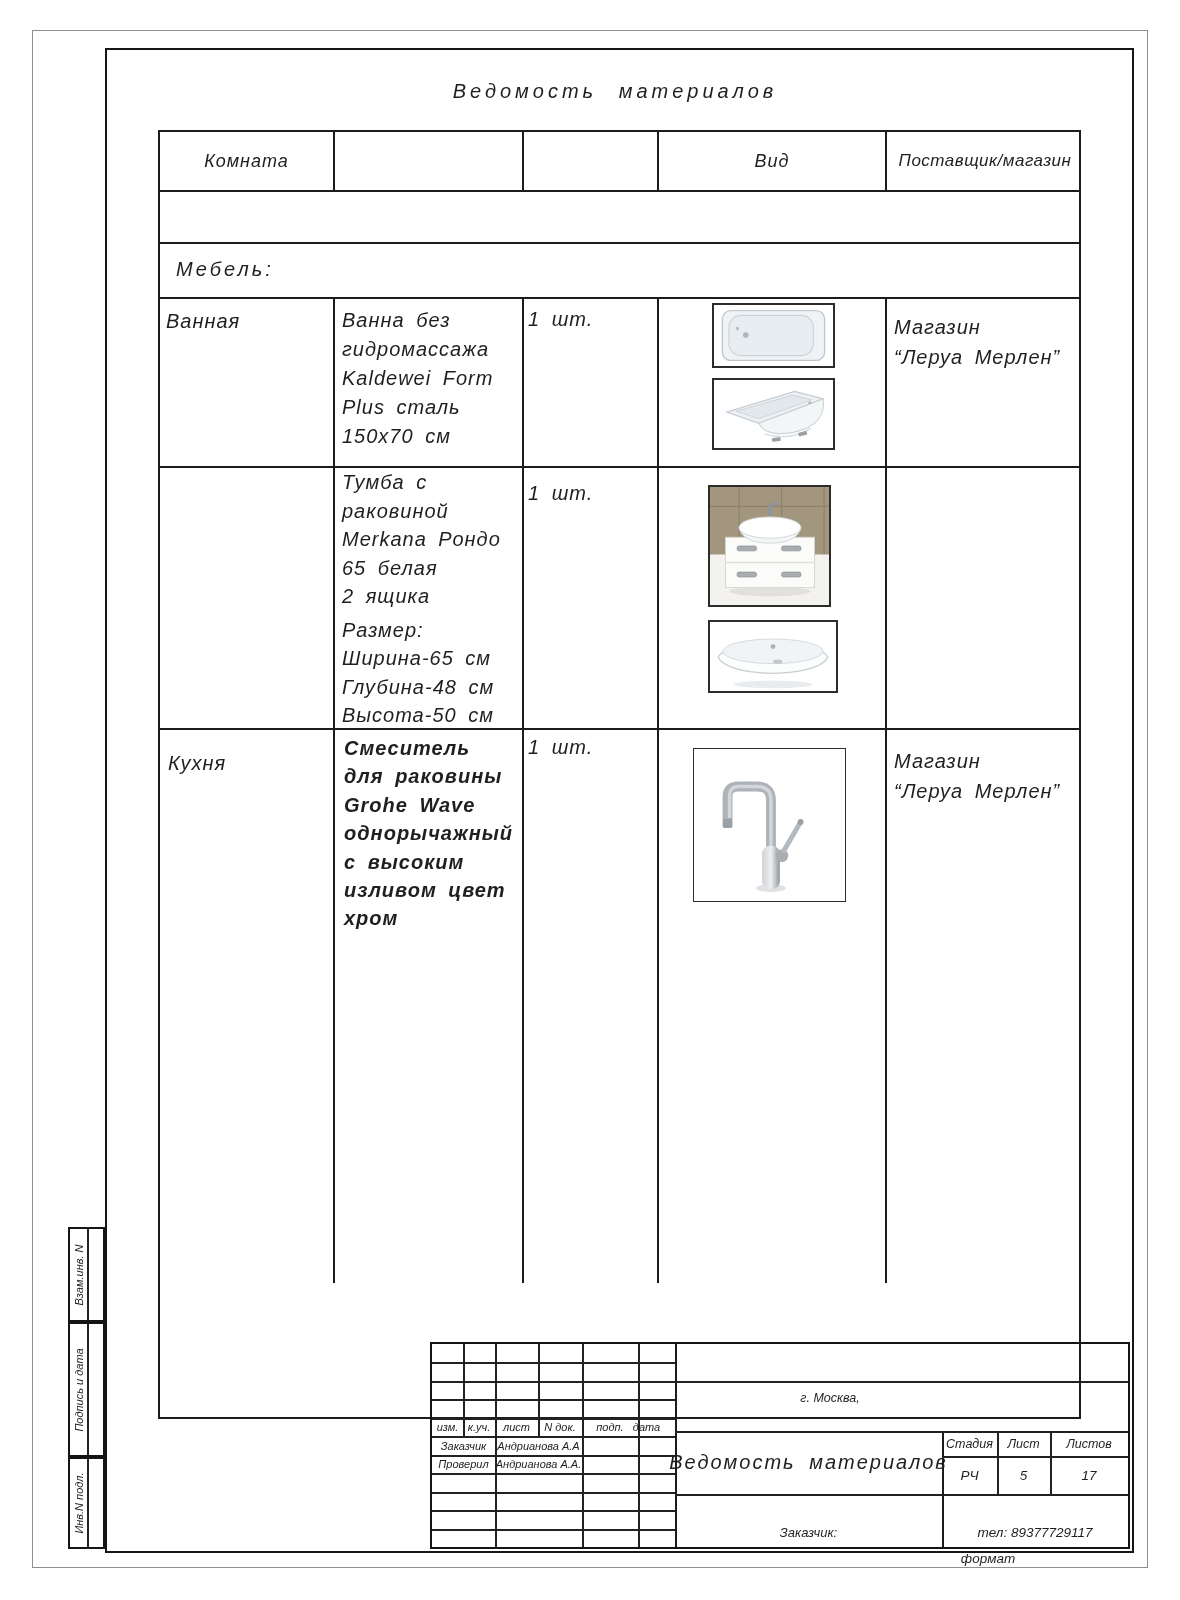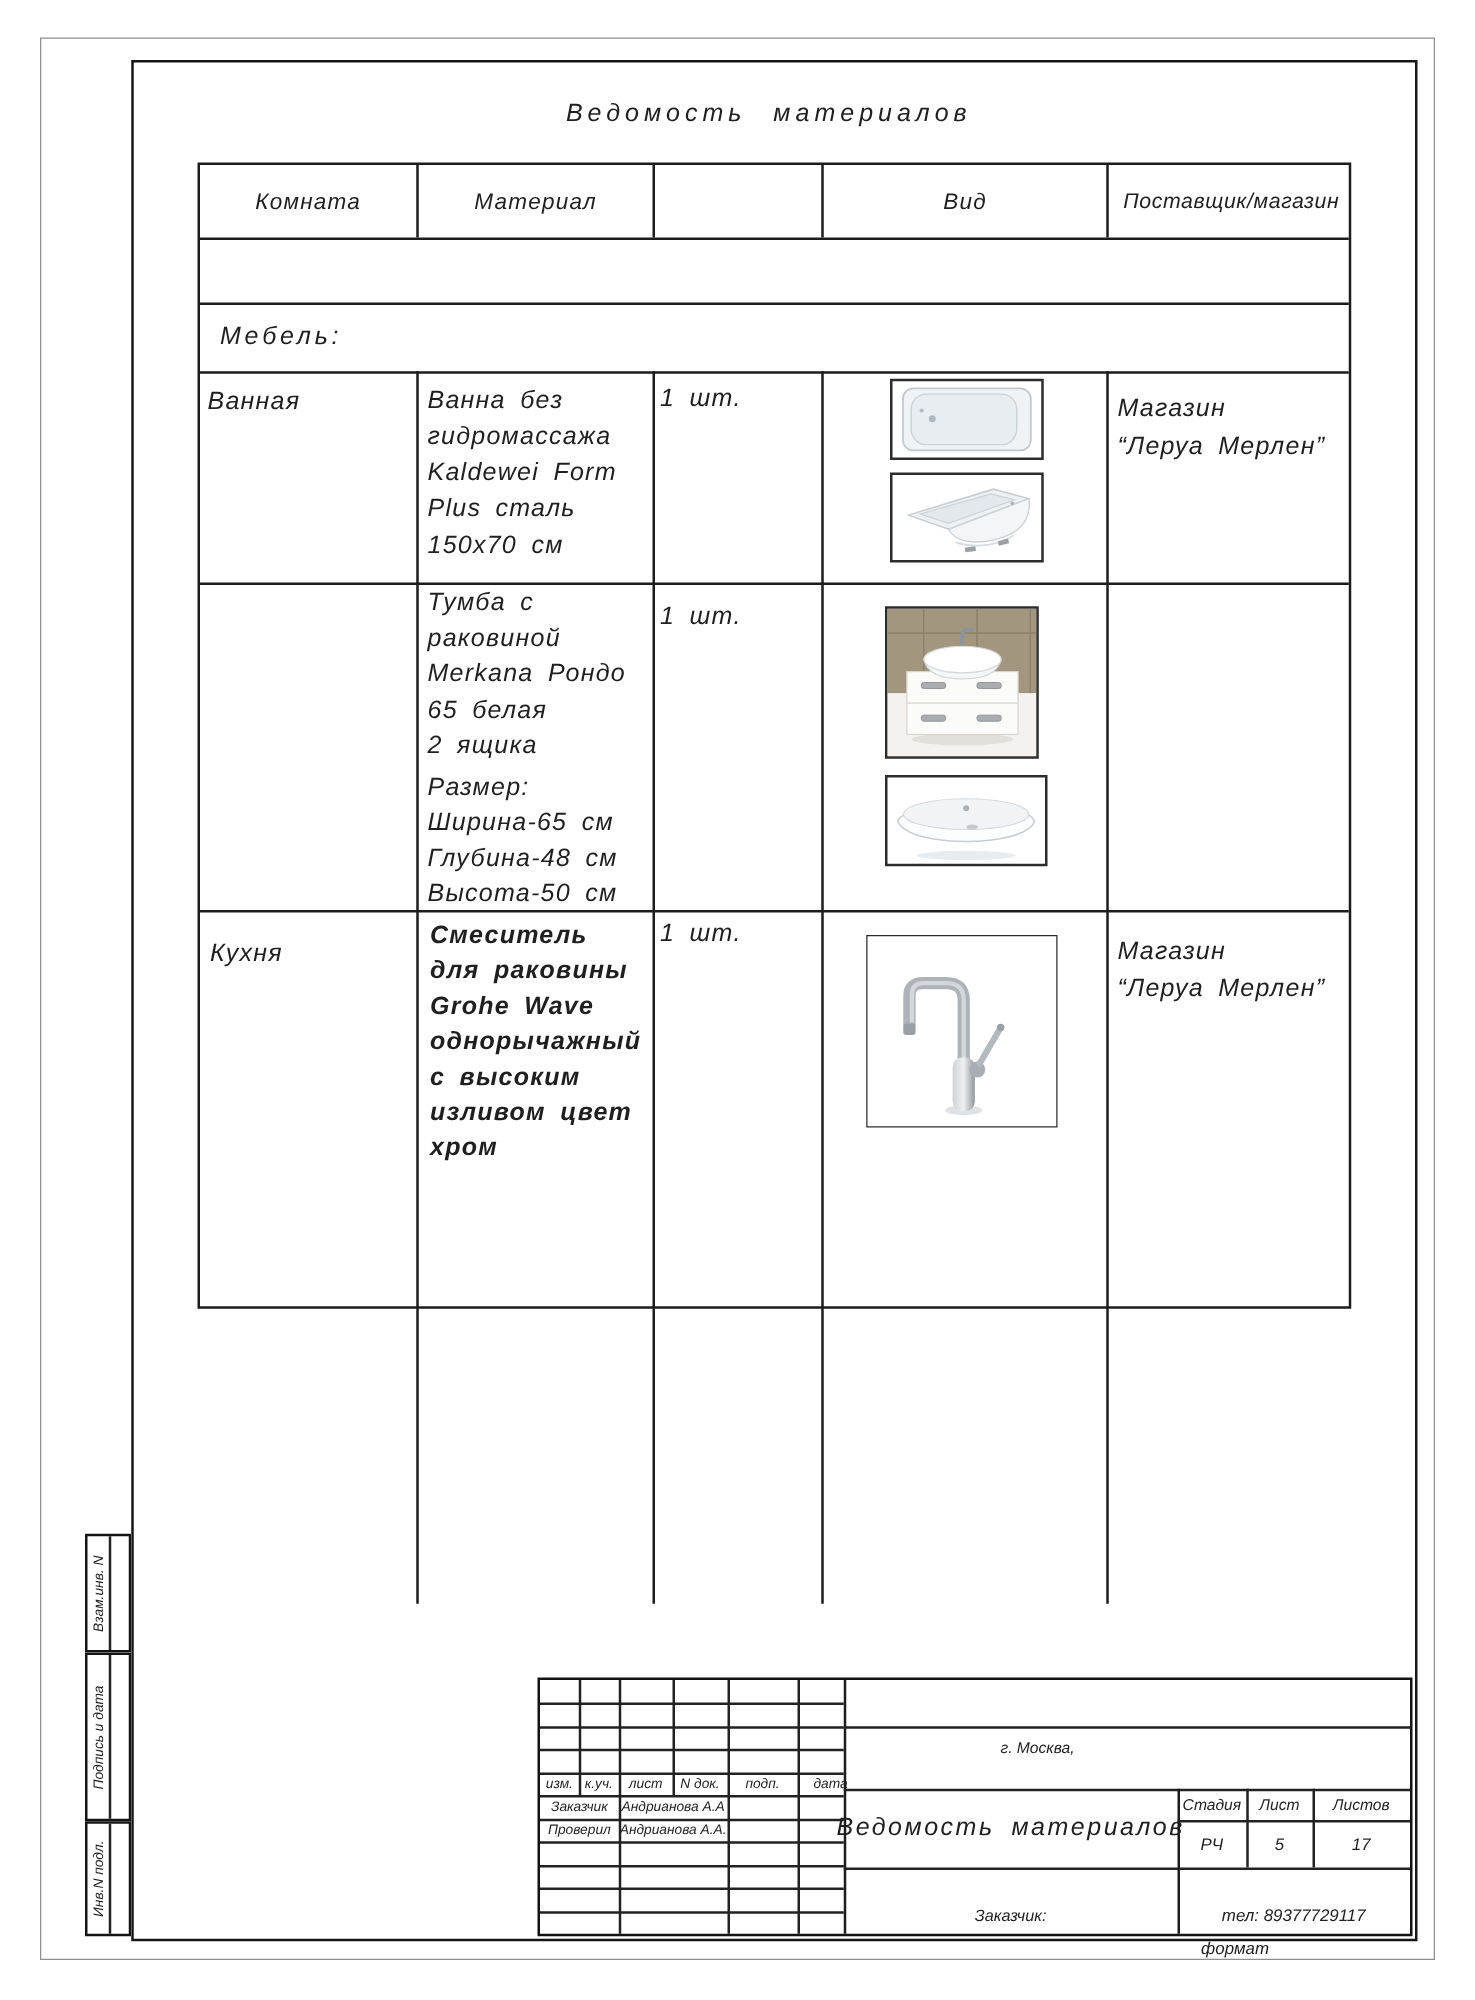--- a/index.html
+++ b/index.html
@@ -10,21 +10,21 @@
   .frame{position:absolute;left:105px;top:48px;width:1025px;height:1501px;border:2px solid #161616;}
   
   .hl{position:absolute;height:2px;background:#1c1c1c;}
   .vl{position:absolute;width:2px;background:#1c1c1c;}
   .hl.thin{height:1.5px;background:#222;}
   .vl.thin{width:1.5px;background:#222;}
   
   .sheet-title{position:absolute;left:330px;top:80px;width:570px;text-align:center;
                font-size:20px;letter-spacing:4px;word-spacing:12px;}
   
-  .mtable{position:absolute;left:158px;top:130px;width:923px;height:917px;border:2px solid #1c1c1c;box-sizing:border-box;}
+  .mtable{position:absolute;left:158px;top:130px;width:923px;height:1289px;border:2px solid #1c1c1c;box-sizing:border-box;}
   .hcell{position:absolute;top:0;height:58px;display:flex;align-items:center;justify-content:center;
          font-size:18px;letter-spacing:1px;white-space:nowrap;}
   .section-label{position:absolute;left:16px;top:110px;height:55px;display:flex;align-items:center;
                  font-size:20px;letter-spacing:3px;}
   .celltxt{position:absolute;font-size:20px;letter-spacing:1px;word-spacing:5px;white-space:nowrap;}
   .matlines div{line-height:29px;white-space:nowrap;}
   .matlines2 div{line-height:28.5px;white-space:nowrap;}
   .matlines3 div{line-height:28.4px;white-space:nowrap;font-weight:bold;}
   .gap-top{margin-top:5px;}
   .suptxt div{line-height:30px;white-space:nowrap;}
@@ -69,21 +69,20 @@
     <div class="vl" style="left:362px;top:0;height:58px;"></div>
     <div class="vl" style="left:497px;top:0;height:58px;"></div>
     <div class="vl" style="left:725px;top:0;height:58px;"></div>
 
     <div class="vl" style="left:173px;top:165px;height:986px;"></div>
     <div class="vl" style="left:362px;top:165px;height:986px;"></div>
     <div class="vl" style="left:497px;top:165px;height:986px;"></div>
     <div class="vl" style="left:725px;top:165px;height:986px;"></div>
 
     <div class="hcell" style="left:0;width:173px;">Комната</div>
-    <div class="hcell" style="left:175px;width:187px;">Материал</div>
     <div class="hcell" style="left:499px;width:226px;">Вид</div>
     <div class="hcell" style="left:727px;width:196px;font-size:17px;letter-spacing:0.5px;">Поставщик/магазин</div>
 
     <div class="section-label">Мебель:</div>
 
     <div class="celltxt" style="left:6px;top:178px;">Ванная</div>
     <div class="celltxt matlines" style="left:182px;top:174px;font-style:italic;">
       <div>Ванна без</div>
       <div>гидромассажа</div>
       <div>Kaldewei Form</div>
@@ -225,21 +224,21 @@
     <div class="vl" style="left:510px;top:87px;height:116px;"></div>
     <div class="hl thin" style="left:510px;width:186px;top:112px;"></div>
     <div class="vl thin" style="left:565px;top:87px;height:63px;"></div>
     <div class="vl thin" style="left:618px;top:87px;height:63px;"></div>
 
     <div class="tb-small" style="left:0;top:74px;width:31px;height:18px;">изм.</div>
     <div class="tb-small" style="left:31px;top:74px;width:32px;height:18px;">к.уч.</div>
     <div class="tb-small" style="left:63px;top:74px;width:43px;height:18px;">лист</div>
     <div class="tb-small" style="left:106px;top:74px;width:44px;height:18px;">N док.</div>
     <div class="tb-small" style="left:150px;top:74px;width:56px;height:18px;">подп.</div>
-    <div class="tb-small" style="left:214px;top:74px;width:37px;height:18px;text-align:center;">дата</div>
+    <div class="tb-small" style="left:196px;top:74px;width:37px;height:18px;text-align:center;">дата</div>
 
     <div class="tb-small" style="left:0;top:92px;width:63px;height:19px;">Заказчик</div>
     <div class="tb-small" style="left:63px;top:92px;width:87px;height:19px;">Андрианова А.А</div>
     <div class="tb-small" style="left:0;top:111px;width:63px;height:18px;">Проверил</div>
     <div class="tb-small" style="left:63px;top:111px;width:87px;height:18px;">Андрианова А.А.</div>
 
     <div class="tb-med" style="left:298px;top:40px;width:200px;height:28px;">г. Москва,</div>
     <div class="tb-title">Ведомость материалов</div>
     <div class="tb-med" style="left:510px;top:87px;width:55px;height:25px;">Стадия</div>
     <div class="tb-med" style="left:565px;top:87px;width:53px;height:25px;">Лист</div>

